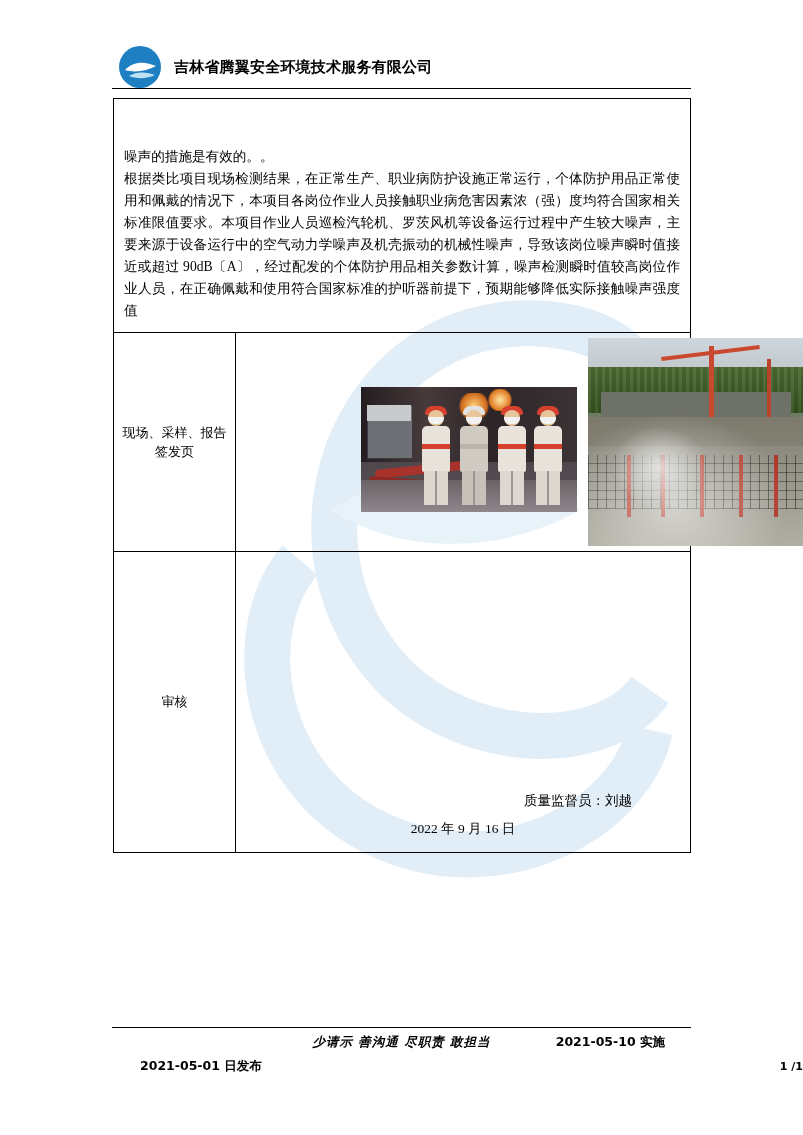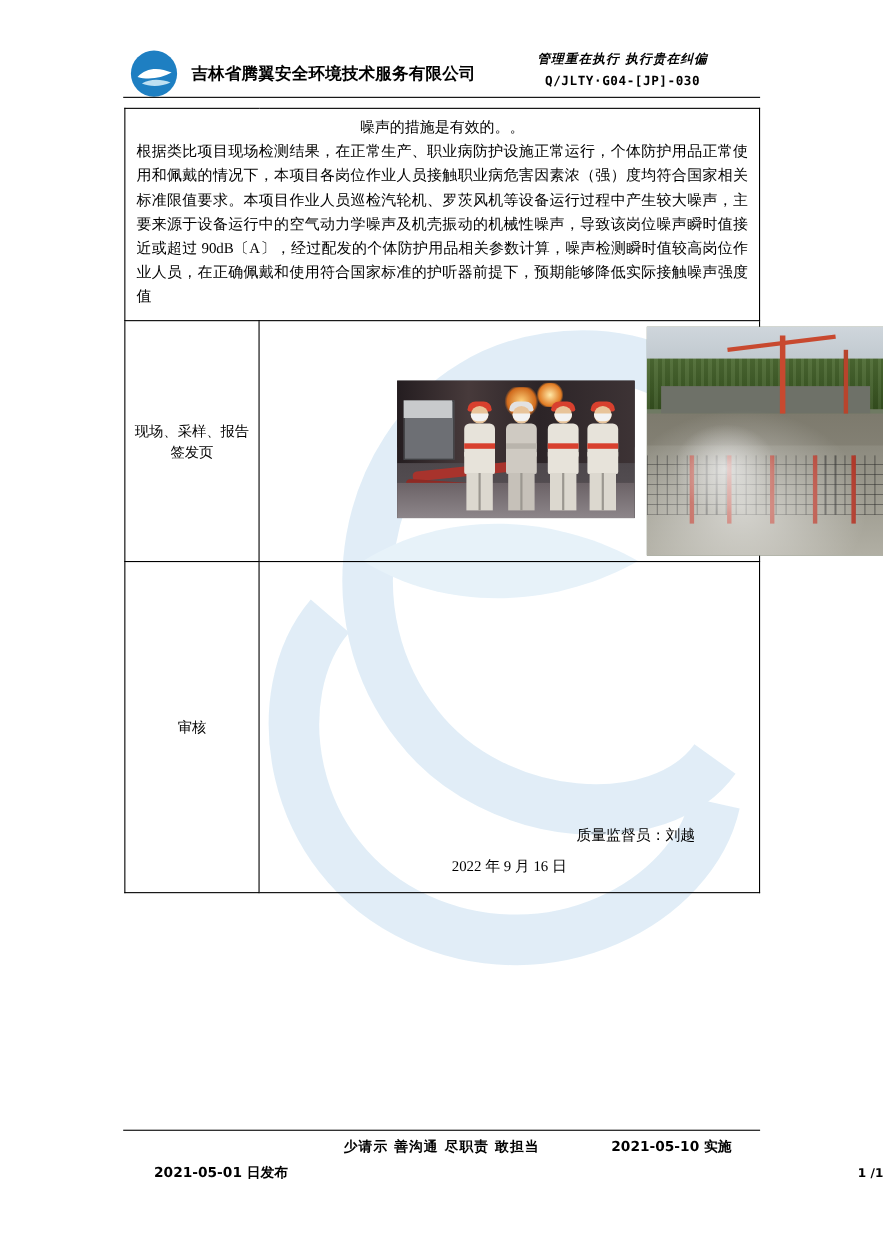--- a/index.html
+++ b/index.html
@@ -117,21 +117,21 @@
   }
   .cell-para {
     padding: 6px 10px 10px 10px;
     font-size: 13.6px;
     line-height: 1.62;
     text-align: justify;
     text-justify: inter-ideograph;
   }
   .cell-para .first-line {
     display: block;
-    text-align: center;
+    margin-top: 41px;
   }
   .cell-center-blue {
     text-align: center;
     color: #1f4ed8;
     font-size: 13.5px;
     padding: 12px 6px;
   }
 
   
   .cell-photos {
@@ -233,21 +233,21 @@
     left: 112px;
     right: 112px;
     top: 1034px;
     height: 22px;
     z-index: 2;
     font-family: "DejaVu Sans", sans-serif;
     font-size: 12.5px;
     font-weight: bold;
   }
   .footer .f-left { position: absolute; left: 28px; top: 0; margin-top: 24px; }
-  .footer .f-mid { position: absolute; left: 50%; transform: translateX(-50%); top: 0; letter-spacing: 1px; }
+  .footer .f-mid { position: absolute; left: 50%; transform: translateX(-50%); top: 0; font-style: italic; letter-spacing: 1px; }
   .footer .f-right { position: absolute; right: 26px; top: 0; }
   .page-num {
     position: absolute;
     left: 0; right: 0;
     top: 1060px;
     text-align: right;
     font-family: "DejaVu Sans", sans-serif;
     font-size: 11px;
     font-weight: bold;
     z-index: 2;
@@ -272,24 +272,20 @@
 
   <div class="header">
     <div class="logo-wrap">
       <svg viewBox="0 0 52 46" width="52" height="46" aria-hidden="true">
         <circle cx="24" cy="23" r="21" fill="#1e7fc2"></circle>
         <path d="M9 26 C 17 17, 29 17, 40 22 C 31 27, 19 29, 9 26 Z" fill="#ffffff"></path>
         <path d="M13 32 C 21 27, 31 28, 39 31 C 31 35, 20 35, 13 32 Z" fill="#bfe0f2"></path>
       </svg>
     </div>
     <div class="company-name">吉林省腾翼安全环境技术服务有限公司</div>
-    <div class="header-right">
-      <div class="line1">管理重在执行 执行贵在纠偏</div>
-      <div class="line2">Q/JLTY·G04-[JP]-030</div>
-    </div>
     <div class="header-rule"></div>
   </div>
 
   <table class="doc-table">
     <tbody>
       <tr>
         <td class="cell-para" colspan="2">
           <span class="first-line">噪声的措施是有效的。。</span>
           <span>根据类比项目现场检测结果，在正常生产、职业病防护设施正常运行，个体防护用品正常使用和佩戴的情况下，本项目各岗位作业人员接触职业病危害因素浓（强）度均符合国家相关标准限值要求。本项目作业人员巡检汽轮机、罗茨风机等设备运行过程中产生较大噪声，主要来源于设备运行中的空气动力学噪声及机壳振动的机械性噪声，导致该岗位噪声瞬时值接近或超过 90dB〔A〕，经过配发的个体防护用品相关参数计算，噪声检测瞬时值较高岗位作业人员，在正确佩戴和使用符合国家标准的护听器前提下，预期能够降低实际接触噪声强度值</span>
         </td>

